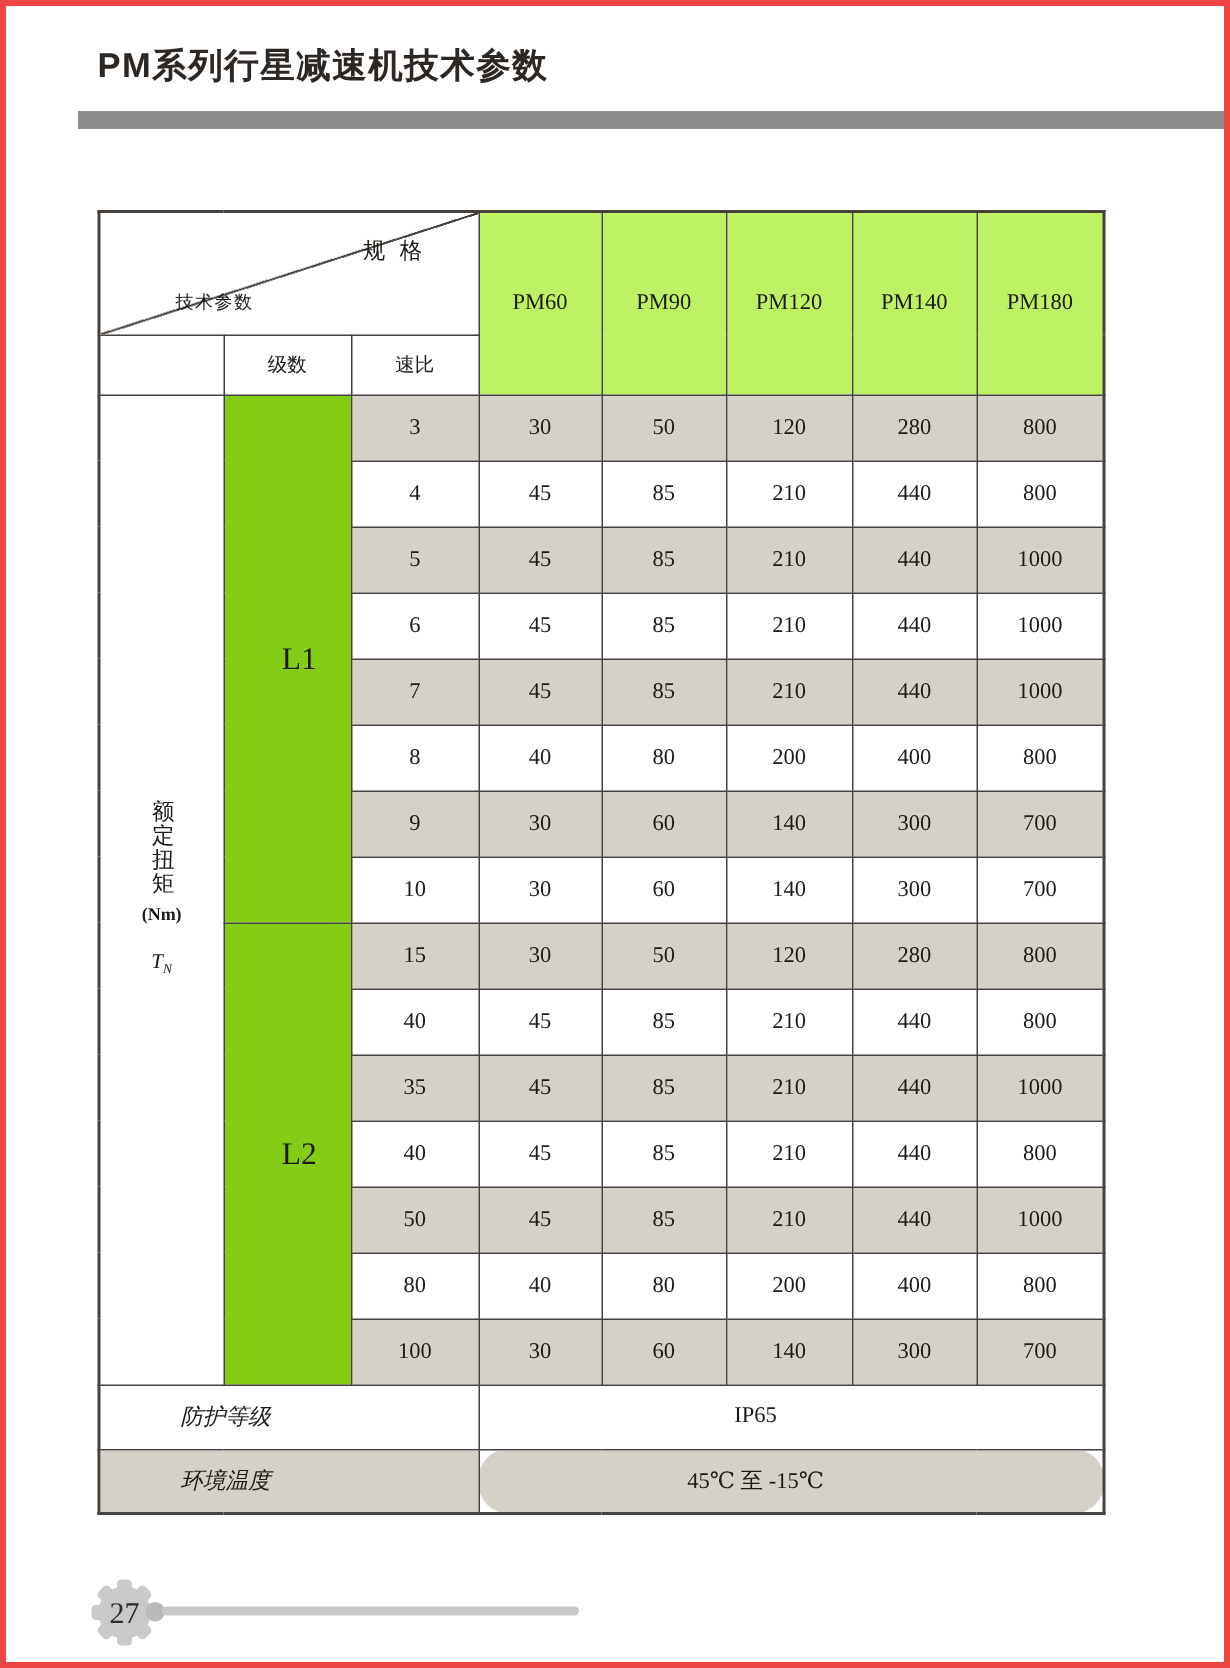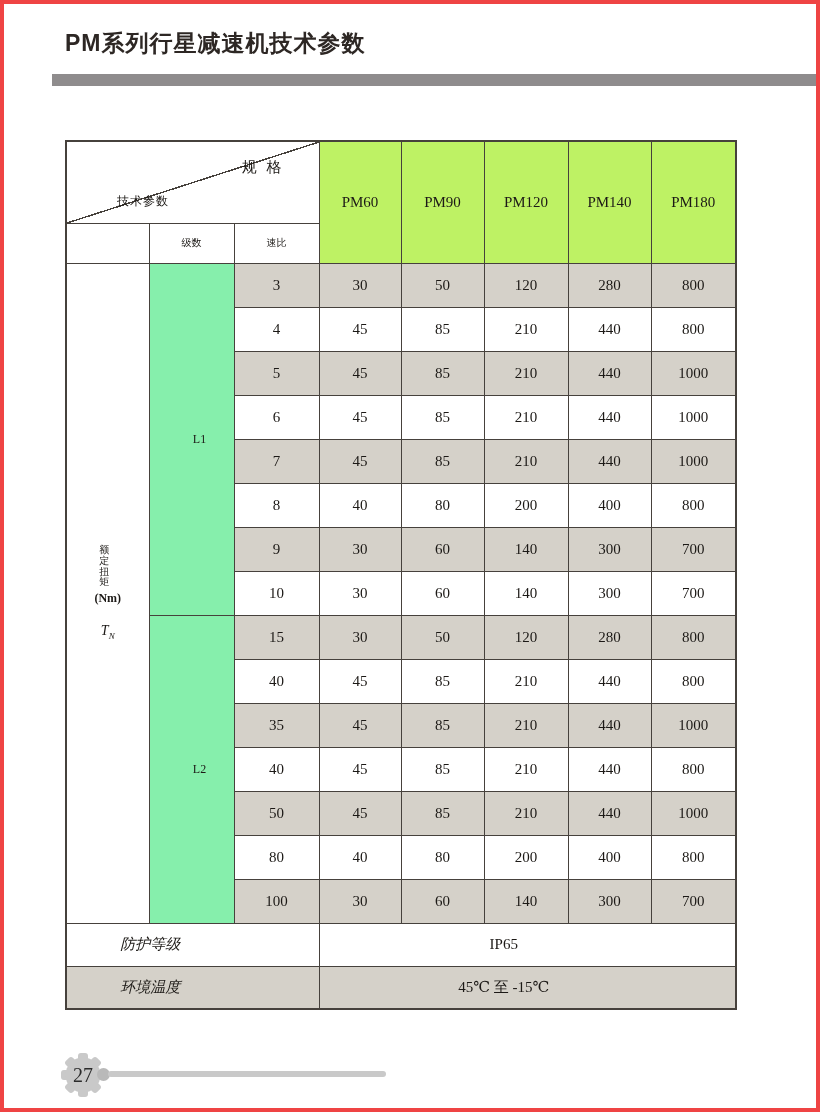--- a/index.html
+++ b/index.html
@@ -45,40 +45,40 @@
       linear-gradient(to bottom right,
         transparent 0, transparent calc(50% - 0.7px),
         #46413c calc(50% - 0.7px), #46413c calc(50% + 0.7px),
         transparent calc(50% + 0.7px), transparent 100%);
   }
   .corner-tr { position:absolute; top:16px; right:34px; font-size:15px; letter-spacing:3px; }
   .corner-bl { position:absolute; bottom:13px; left:13px; font-size:12px; letter-spacing:1px;margin-left:37px; }
 
   th.col-pm { font-size:15px; background:#bef264; }
 
-  td.c-sub { font-size:10px; background:#ffffff; }
+  td.c-sub { font-size:13px; background:#ffffff; }
 
   
   td.c-torque { background:#ffffff; }
   .torque-vert {
-    width:17px; margin:0 auto; font-size:10px; line-height:1.06;
-    word-break:break-all; text-align:left;
+    width:17px; margin:0 auto; font-size:15px; line-height:1.06;
+    word-break:break-all; text-align:right;
   }
   .torque-unit { font-size:12px; margin-top:3px; text-align:center;font-weight:bold; }
   .torque-sym { font-size:14px; margin-top:17px; text-align:center; font-style:italic; }
   .torque-sym sub { font-size:9px; }
 
-  td.c-stage { background:#86efac; font-size:12px;padding-left:16px; }
+  td.c-stage { background:#84cc16; font-size:21px;padding-left:16px; }
 
   tr.shaded td.c-ratio, tr.shaded td.c-val { background:#d5d1c9; }
   td.c-ratio, td.c-val { background:#ffffff; }
 
   
   td.c-footlabel { padding-right:85px; background:#ffffff;font-style:italic; }
-  td.c-footval   { padding-right:47px; background:#ffffff; }
+  td.c-footval   { padding-right:47px; background:#ffffff;border-radius:20px; }
   tr.row-temp td.c-footlabel, tr.row-temp td.c-footval { background:#d5d1c9; }
 
   
   .gear-badge { position:absolute; left:56px; top:1048px; width:46px; height:46px; }
   .footer-dot {
     position:absolute; left:93px; top:1064px; width:13px; height:13px;
     border-radius:50%; background:#b9b9b9;
   }
   .footer-line {
     position:absolute; left:104px; top:1067px; width:278px; height:6px;

